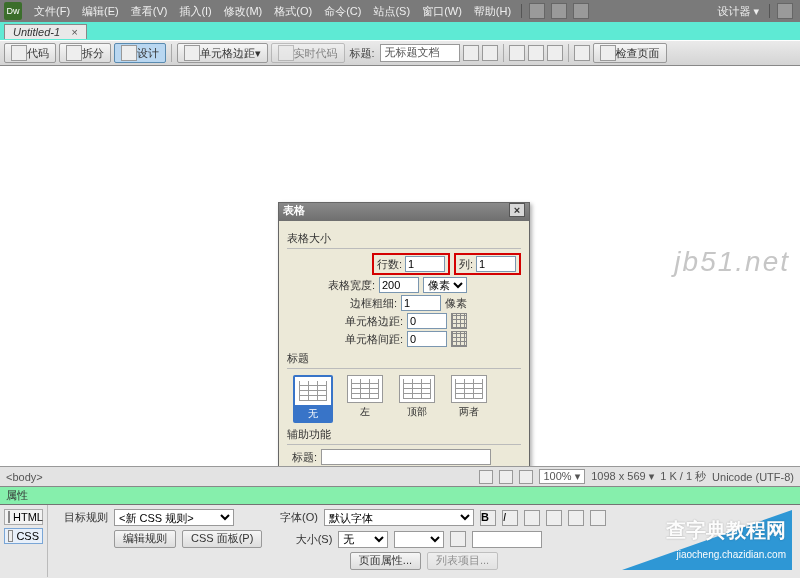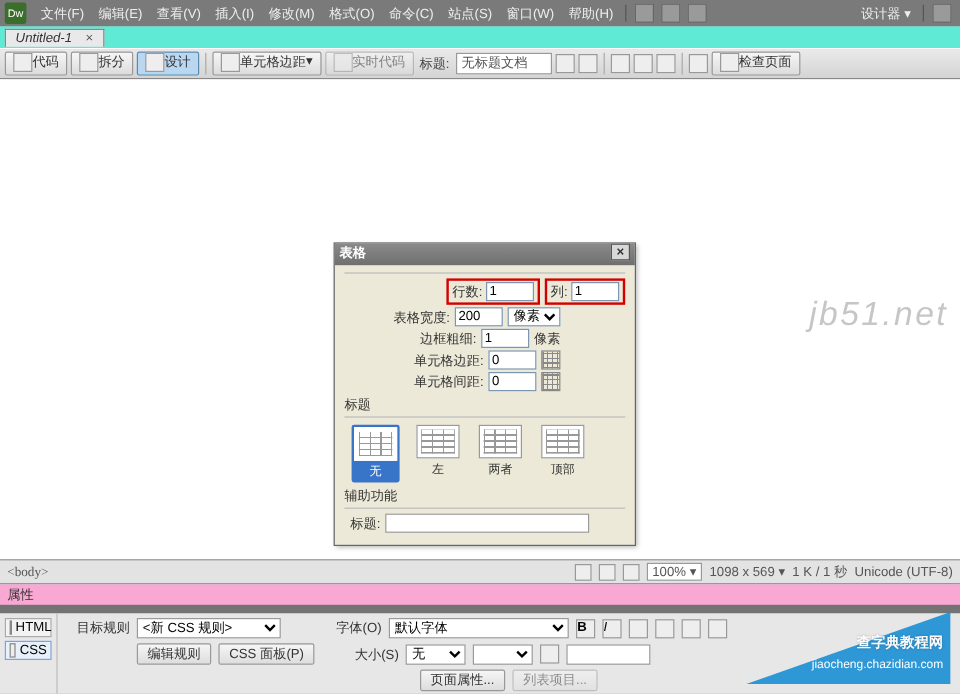--- a/index.html
+++ b/index.html
@@ -10,21 +10,21 @@
 .menubar .mi{padding:2px 6px;cursor:default}
 .menubar .sep{width:1px;height:14px;background:#555;margin:0 4px}
 .menubar .right{margin-left:auto;display:flex;align-items:center}
 .menubar .iconbtn{width:16px;height:16px;margin:0 3px;background:#9a9a9a;border:1px solid #666}
 
 .doctabs{height:18px;background:#5eead4;display:flex;align-items:center}
 .doctabs .tab{background:#e9e9e9;border:1px solid #888;border-bottom:none;padding:1px 8px;margin-left:4px;font-style:italic;color:#333;position:relative}
 .doctabs .tab .x{margin-left:8px;color:#555}
 
 .toolbar{height:26px;background:linear-gradient(#eaeaea,#d4d4d4);border-top:1px solid #fff;border-bottom:1px solid #888;display:flex;align-items:center;padding:0 4px;gap:3px}
-.tbtn{height:20px;border:1px solid #999;background:linear-gradient(#f6f6f6,#dcdcdc);padding:0 6px;display:flex;align-items:flex-start;border-radius:2px;color:#333}
+.tbtn{height:20px;border:1px solid #999;background:linear-gradient(#f6f6f6,#dcdcdc);padding:0 6px;display:flex;align-items:center;border-radius:2px;color:#333}
 .tbtn.sel{background:#b9d7f1;border-color:#5a8bb0}
 .tico{width:16px;height:16px;border:1px solid #999;background:#eee;display:inline-block}
 .tsep{width:1px;height:18px;background:#aaa;margin:0 2px}
 .tlabel{color:#444;padding:0 2px}
 .tinput{height:18px;border:1px solid #999;background:#fff;padding:0 4px;color:#555;min-width:80px}
 
 .canvas{background:#fff;position:absolute;left:0;right:0;top:66px;bottom:112px;overflow:hidden}
 
 .dlg{position:absolute;left:278px;top:136px;width:252px;background:#ece9d8;border:1px solid #666;box-shadow:2px 2px 4px rgba(0,0,0,.3)}
 .dlg .titlebar{height:18px;background:linear-gradient(#8a8a8a,#6f6f6f);color:#fff;display:flex;align-items:flex-start;padding:0 4px;font-weight:bold}
@@ -44,41 +44,41 @@
 .hbtn{width:40px;display:flex;flex-direction:column;align-items:center;gap:2px}
 .hbtn .pic{width:36px;height:28px;border:1px solid #999;background:#fff;position:relative}
 .hbtn .pic::before{content:"";position:absolute;inset:3px;background:repeating-linear-gradient(0deg,#999 0 1px,transparent 1px 5px),repeating-linear-gradient(90deg,#999 0 1px,transparent 1px 9px)}
 .hbtn.sel{background:#3874c8;color:#fff;padding:2px;border-radius:2px}
 .hbtn.sel .pic{border-color:#fff}
 .hbtn .cap{font-size:10px;color:#333}
 .hbtn.sel .cap{color:#fff}
 .txtf{width:170px;height:16px;border:1px solid #999;background:#fff}
 
 .statusstrip{position:absolute;left:0;right:0;bottom:92px;height:20px;background:#e3e3e3;border-top:1px solid #999;display:flex;align-items:center;padding:0 6px;color:#555}
-.statusstrip .bodytag{font-family:Liberation Serif, serif}
+.statusstrip .bodytag{font-family:Liberation Sans, sans-serif}
 .statusstrip .right{margin-left:auto;display:flex;align-items:center;gap:6px}
 .statusstrip .ic{width:14px;height:14px;border:1px solid #999;background:#eee}
 .statusstrip .zoom{border:1px solid #999;background:#fff;padding:0 4px}
 
 .props{position:absolute;left:0;right:0;bottom:0;height:92px;background:#e7e7e7;border-top:1px solid #888}
-.props .ptitle{background:#f9a8d4;border-bottom:7px solid #737373;padding:1px 6px;color:#333}
+.props .ptitle{background:#86efac;border-bottom:1px solid #737373;padding:1px 6px;color:#333}
 .props .pin{display:flex;height:72px}
 .props .left{width:48px;border-right:1px solid #bbb;padding:4px}
 .props .leftbtn{display:flex;align-items:center;gap:3px;border:1px solid #aaa;background:#f3f3f3;padding:1px 3px;margin-bottom:3px}
 .props .leftbtn .ic{width:12px;height:12px;border:1px solid #888;background:#eee}
 .props .mid{flex:1;padding:4px 8px;display:flex;flex-direction:column;gap:4px}
 .prow{display:flex;align-items:center;gap:6px}
 .prow .plab{color:#333;min-width:52px;text-align:right}
 .prow select,.prow input{height:17px;border:1px solid #999;background:#fff;font-size:11px}
 .prow .wbtn{height:18px;border:1px solid #999;background:linear-gradient(#f6f6f6,#ddd);padding:0 8px;border-radius:2px;color:#333}
 .prow .sqbtn{width:16px;height:16px;border:1px solid #999;background:#eee}
 
 .wm{position:absolute;right:8px;bottom:8px;width:170px;height:60px;pointer-events:none;opacity:.9}
 .wm .tri{position:absolute;right:0;bottom:0;width:0;height:0;border-left:170px solid transparent;border-bottom:60px solid #1a8fd4}
-.wm .t1{position:absolute;right:6px;bottom:26px;color:#fff;font-size:12px;font-weight:bold;text-shadow:0 0 2px rgba(0,0,0,.3)}
+.wm .t1{position:absolute;right:6px;bottom:26px;color:#fff;font-size:20px;font-weight:bold;text-shadow:0 0 2px rgba(0,0,0,.3)}
 .wm .t2{position:absolute;right:6px;bottom:10px;color:#fff;font-size:10px}
 .wm2{position:absolute;right:10px;top:180px;color:rgba(160,160,160,.6);font-size:28px;font-style:italic;pointer-events:none;letter-spacing:2px}
 </style>
 </head>
 <body>
 
 <div class="menubar">
   <div class="logo">Dw</div>
   <span class="mi">文件(F)</span>
   <span class="mi">编辑(E)</span>
@@ -145,20 +145,21 @@
 
 <div class="canvas">
   <div class="wm2">jb51.net</div>
 
   <div class="dlg">
     <div class="titlebar">
       <span>表格</span>
       <span class="close">×</span>
     </div>
     <div class="body">
+      <div class="grp-title">表格大小</div>
       <div class="hr"></div>
 
       <div class="row">
         <span class="hlbox">
           <span class="lab">行数:</span>
           <input class="n" value="1" style="">
         </span>
         <span class="hlbox">
           <span class="lab">列:</span>
           <input class="n" value="1" style="">
@@ -196,25 +197,25 @@
         <div class="hbtn sel">
             <div class="pic"></div>
             <div class="cap">无</div>
           </div>
         <div class="hbtn">
             <div class="pic"></div>
             <div class="cap">左</div>
           </div>
         <div class="hbtn">
             <div class="pic"></div>
+            <div class="cap">顶部</div>
+          </div>
+        <div class="hbtn">
+            <div class="pic"></div>
             <div class="cap">两者</div>
-          </div>
-        <div class="hbtn">
-            <div class="pic"></div>
-            <div class="cap">顶部</div>
           </div>
       </div>
 
       <div class="grp-title">辅助功能</div>
       <div class="hr"></div>
       <div class="row" style="justify-content:flex-start">
         <span class="lab" style="min-width:30px;text-align:right">标题:</span>
         <input class="txtf" style="">
       </div>
 

